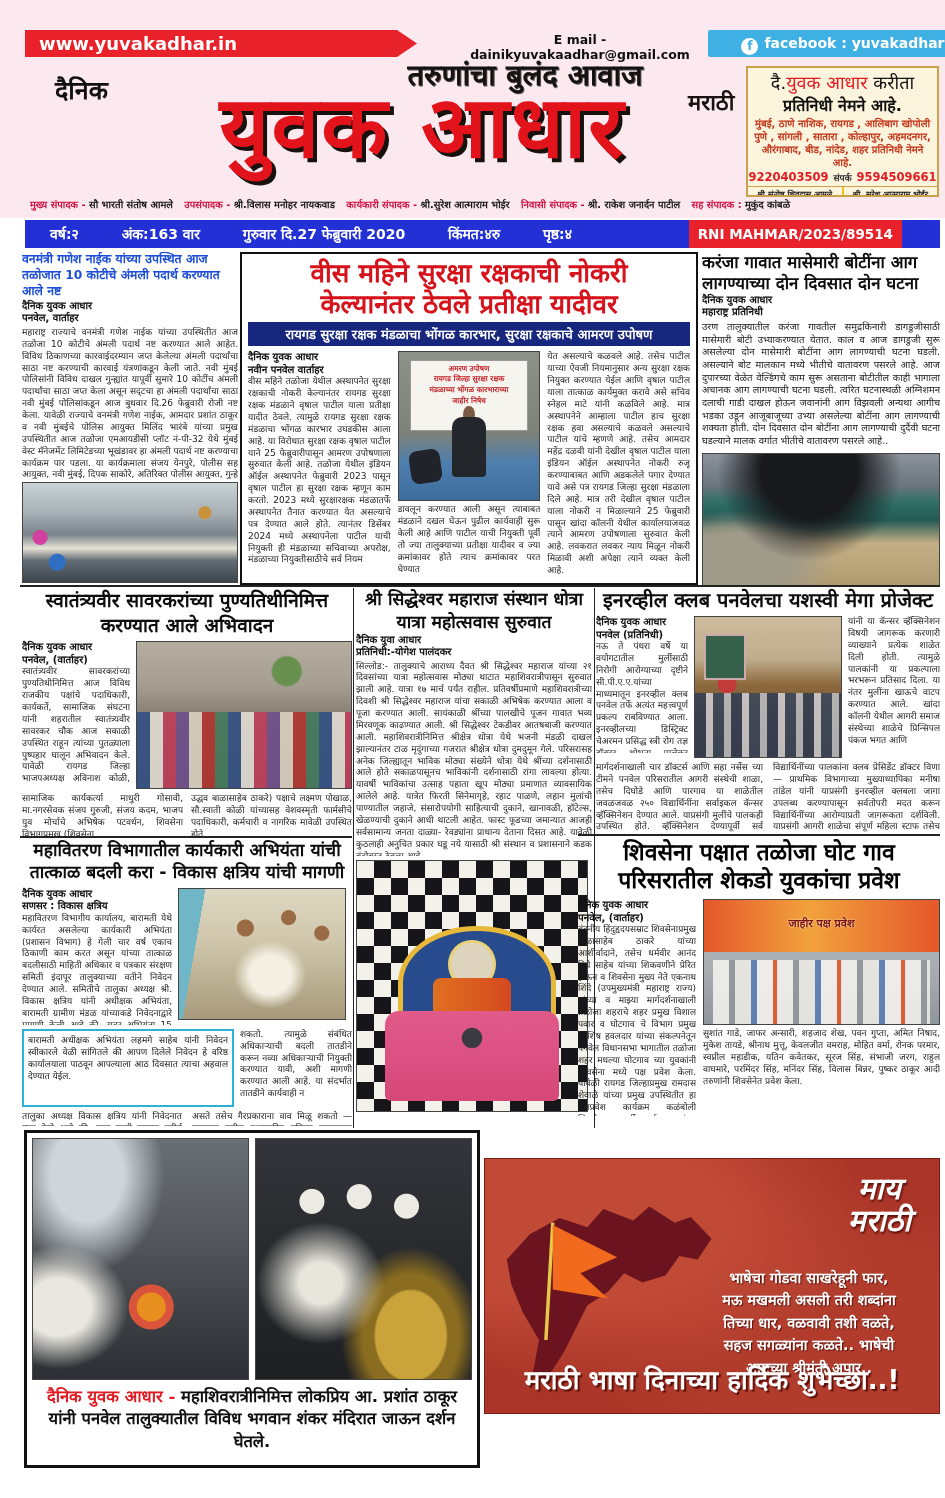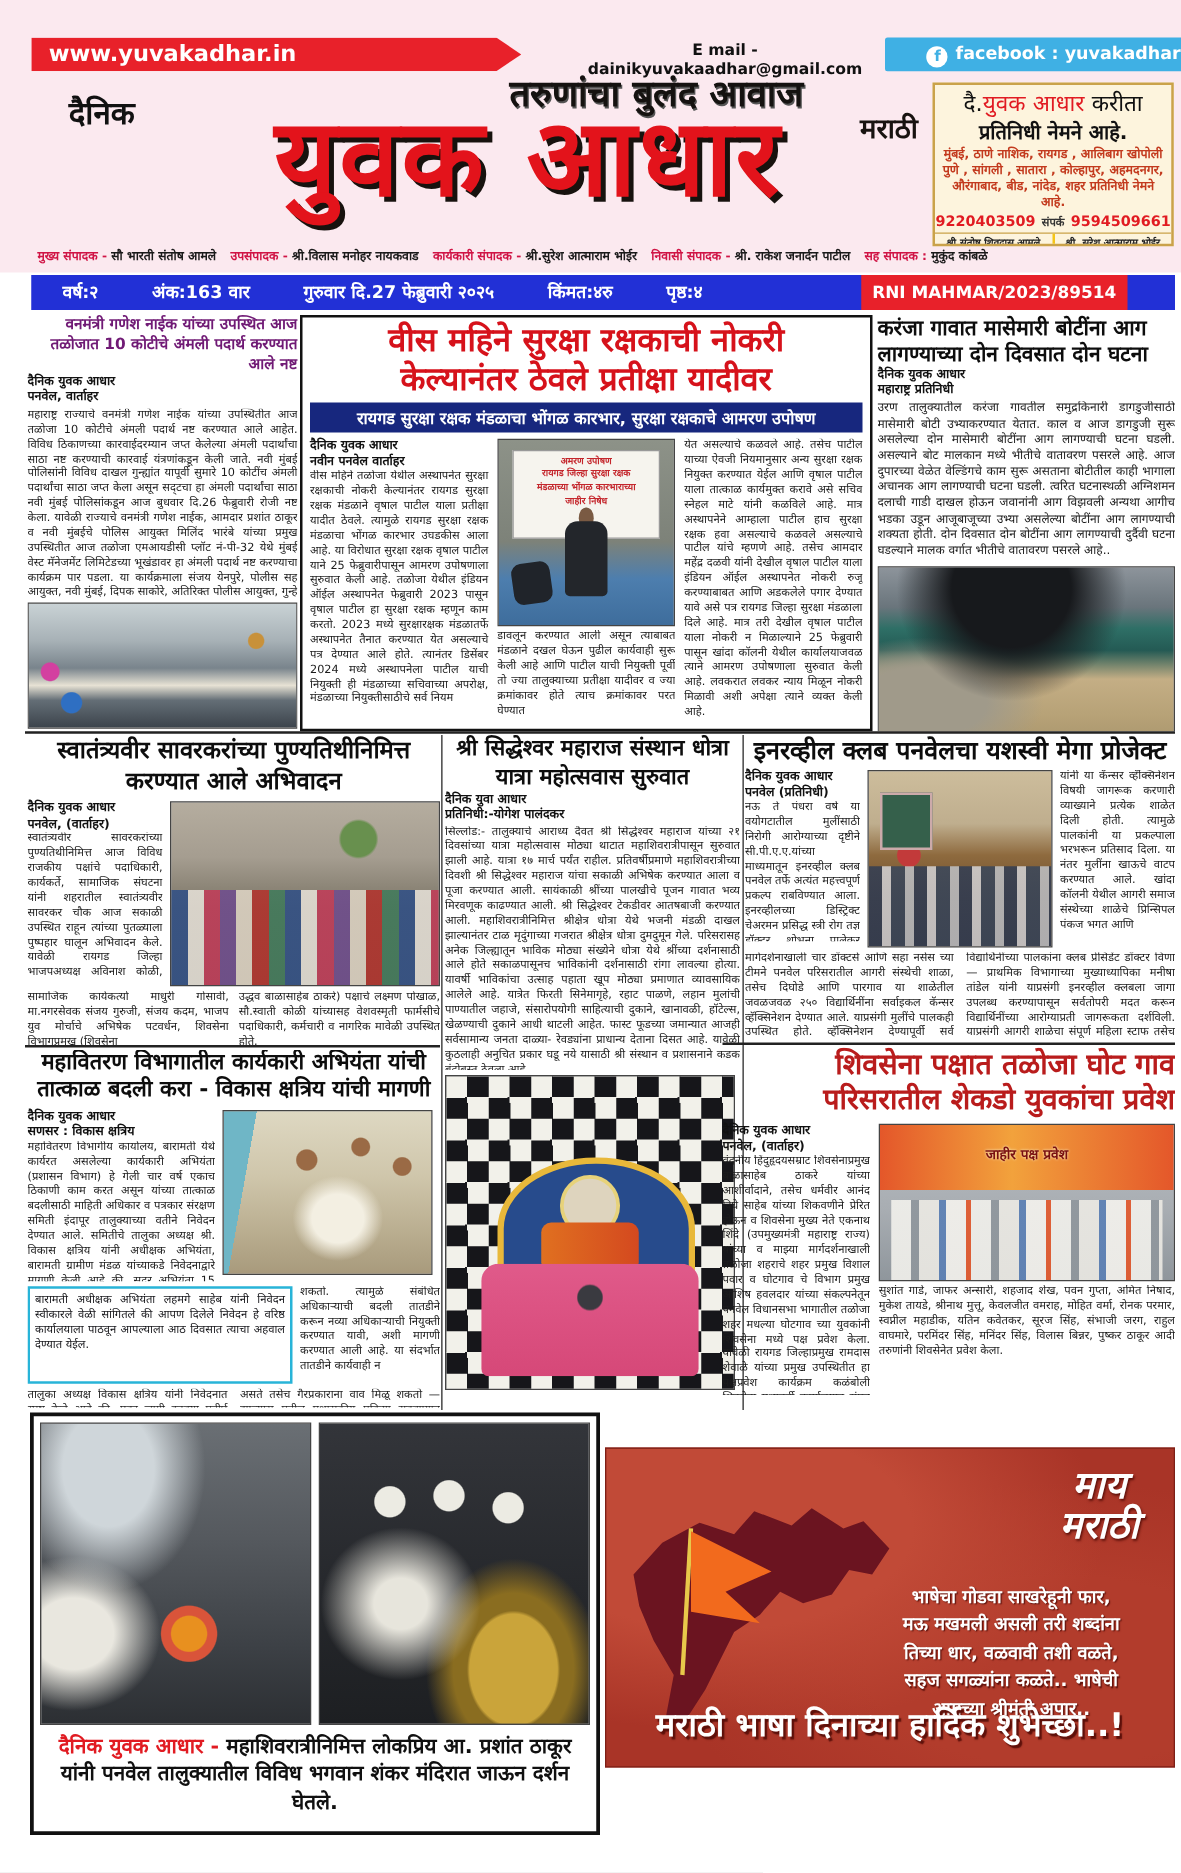--- a/index.html
+++ b/index.html
@@ -34,21 +34,21 @@
   .infobar{position:absolute;left:25px;top:220px;width:915px;height:28px;background:#2230d6;color:#fff;font-weight:bold;font-size:14px;line-height:28px;box-sizing:border-box;padding-left:25px;}
   .infobar span{margin-right:38px;}
   .rni{position:absolute;right:0;top:0;height:28px;background:#e8212a;color:#fff;font-size:13.5px;line-height:28px;padding:0 9px;}
   
   .byline{font-weight:bold;font-size:10px;color:#111;line-height:1.25;}
   .bodytxt{font-size:9px;text-align:justify;line-height:1.32;color:#1c1c1c;overflow:hidden;}
   .hrule{position:absolute;background:#222;height:2px;}
   .vrule{position:absolute;background:#222;width:1px;}
   
   .a1{position:absolute;left:22px;top:252px;width:216px;height:332px;overflow:hidden;}
-  .a1 .hl{font-size:12.3px;font-weight:bold;text-align:right;line-height:1.3;color:#701a75;}
+  .a1 .hl{font-size:12.3px;font-weight:bold;text-align:left;line-height:1.3;color:#1d4ed8;}
   .a1 .bodytxt{height:152px;margin-top:2px;}
   .photo{border:1px solid #444;box-sizing:border-box;position:relative;overflow:hidden;}
   .ph-police{width:216px;height:101px;margin-top:3px;background:
     radial-gradient(circle at 8% 55%, #d340a0 0 7px, transparent 8px),
     radial-gradient(circle at 16% 80%, #2f6fc2 0 8px, transparent 9px),
     radial-gradient(circle at 85% 30%, #c8913a 0 6px, transparent 7px),
     linear-gradient(180deg,#c9d2d5 0%,#a7b1b6 30%,#79848c 52%,#e7e2d4 66%,#646e76 78%,#3c444c 100%);}
   
   .a2{position:absolute;left:240px;top:252px;width:458px;height:333px;border:2.5px solid #111;box-sizing:border-box;padding:4px 6px;overflow:hidden;}
   .a2 .hl{text-align:center;font-weight:bold;color:#d6121b;font-size:26px;line-height:1.18;}
@@ -121,21 +121,21 @@
     radial-gradient(circle at 86% 34%, #9a6a45 0 7px, transparent 8px),
     radial-gradient(ellipse at 55% 66%, #f3efe2 0 16%, transparent 28%),
     linear-gradient(180deg,#ded8c2 0%,#cfc6ab 40%,#b9ad8f 75%,#a89a7c 100%);}
   .a7 .row2{display:flex;gap:6px;margin-top:4px;}
   .quote{width:212px;flex:none;border:2px solid #28b4d8;padding:3px 4px;font-size:9px;line-height:1.35;text-align:justify;color:#16161a;box-sizing:border-box;height:78px;overflow:hidden;}
   .a7 .t2{flex:1;}
   .a7 .t2 .bodytxt{height:78px;}
   .a7 .bot .bodytxt{height:52px;margin-top:4px;column-count:2;column-gap:10px;}
   
   .a8{position:absolute;left:578px;top:838px;width:362px;height:290px;overflow:hidden;}
-  .a8 .hl{font-size:23px;font-weight:bold;text-align:right;line-height:1.22;color:#b91c1c;}
+  .a8 .hl{font-size:23px;font-weight:bold;text-align:center;line-height:1.22;color:#000000;}
   .a8 .row{display:flex;gap:7px;margin-top:5px;}
   .a8 .lcol{width:118px;flex:none;}
   .a8 .lcol .bodytxt{height:192px;}
   .a8 .rcol{flex:1;}
   .ph-sena{width:100%;height:126px;background:linear-gradient(180deg,#b8bdc2 0%,#a8adb2 55%,#8f969c 100%);}
   .ph-sena .ban{position:absolute;left:0;top:0;width:100%;height:42%;background:linear-gradient(90deg,#e4572a,#f2a23c 45%,#e4572a);color:#7a1010;font-weight:bold;font-size:11px;text-align:center;line-height:48px;text-shadow:0 0 2px #ffd;}
   .ph-sena .men{position:absolute;left:4%;bottom:0;width:92%;height:52%;background:repeating-linear-gradient(90deg,#f2f1ec 0 16px,#8f969c 16px 22px,#eceae4 22px 38px,#5a7fb5 38px 44px,#f5f3ee 44px 60px,#e4572a 60px 64px);opacity:.9;}
   .a8 .rcol .bodytxt{height:62px;margin-top:3px;}
   
   .b1{position:absolute;left:24px;top:1130px;width:456px;height:338px;border:3px solid #111;box-sizing:border-box;padding:5px;background:#fff;}
@@ -195,21 +195,21 @@
     <span class="role">मुख्य संपादक -</span> <span class="name">सौ भारती संतोष आमले</span>
     <span class="role">उपसंपादक -</span> <span class="name">श्री.विलास मनोहर नायकवाड</span>
     <span class="role">कार्यकारी संपादक -</span> <span class="name">श्री.सुरेश आत्माराम भोईर</span>
     <span class="role">निवासी संपादक -</span> <span class="name">श्री. राकेश जनार्दन पाटील</span>
     <span class="role">सह संपादक :</span> <span class="name">मुकुंद कांबळे</span>
   </div>
 
   <div class="infobar">
     <span>वर्ष:२</span>
     <span>अंक:163 वार</span>
-    <span>गुरुवार दि.27 फेब्रुवारी २०२५</span>
+    <span>गुरुवार दि.27 फेब्रुवारी 2020</span>
     <span>किंमत:४रु</span>
     <span>पृष्ठ:४</span>
     <span class="rni">RNI MAHMAR/2023/89514</span>
   </div>
 
   <div class="a1">
     <div class="hl">वनमंत्री गणेश नाईक यांच्या उपस्थित आज तळोजात 10 कोटीचे अंमली पदार्थ करण्यात आले नष्ट</div>
     <div class="byline"><span>दैनिक युवक आधार</span><br><span>पनवेल, वार्ताहर</span></div>
     <div class="bodytxt">महाराष्ट्र राज्याचे वनमंत्री गणेश नाईक यांच्या उपस्थितीत आज तळोजा 10 कोटीचे अंमली पदार्थ नष्ट करण्यात आले आहेत. विविध ठिकाणच्या कारवाईदरम्यान जप्त केलेल्या अंमली पदार्थांचा साठा नष्ट करण्याची कारवाई यंत्रणांकडून केली जाते. नवी मुंबई पोलिसांनी विविध दाखल गुन्ह्यांत यापूर्वी सुमारे 10 कोटींच अंमली पदार्थांचा साठा जप्त केला असून सद्टचा हा अंमली पदार्थांचा साठा नवी मुंबई पोलिसांकडून आज बुधवार दि.26 फेब्रुवारी रोजी नष्ट केला. यावेळी राज्याचे वनमंत्री गणेश नाईक, आमदार प्रशांत ठाकूर व नवी मुंबईचे पोलिस आयुक्त मिलिंद भारंबे यांच्या प्रमुख उपस्थितीत आज तळोजा एमआयडीसी प्लॉट नं-पी-32 येथे मुंबई वेस्ट मॅनेजमेंट लिमिटेडच्या भूखंडावर हा अंमली पदार्थ नष्ट करण्याचा कार्यक्रम पार पडला. या कार्यक्रमाला संजय येनपुरे, पोलीस सह आयुक्त, नवी मुंबई, दिपक साकोरे, अतिरिक्त पोलीस आयुक्त, गुन्हे शाखा, नवी मुंबई, प्रशांत मोहिते, पोलीस उप आयुक्त, परिमंडळ-2, पनवेल, अजय लांडगे, गुन्हे शाखा, नवी मुंबई, तळोजा पोलिस ठाण्याचे वरिष्ठ प्रवीण भगत आदींसह इतर पदाधिकारी, पोलीस कर्मचारी उपस्थित होते.</div>
     <div class="photo ph-police"></div>

